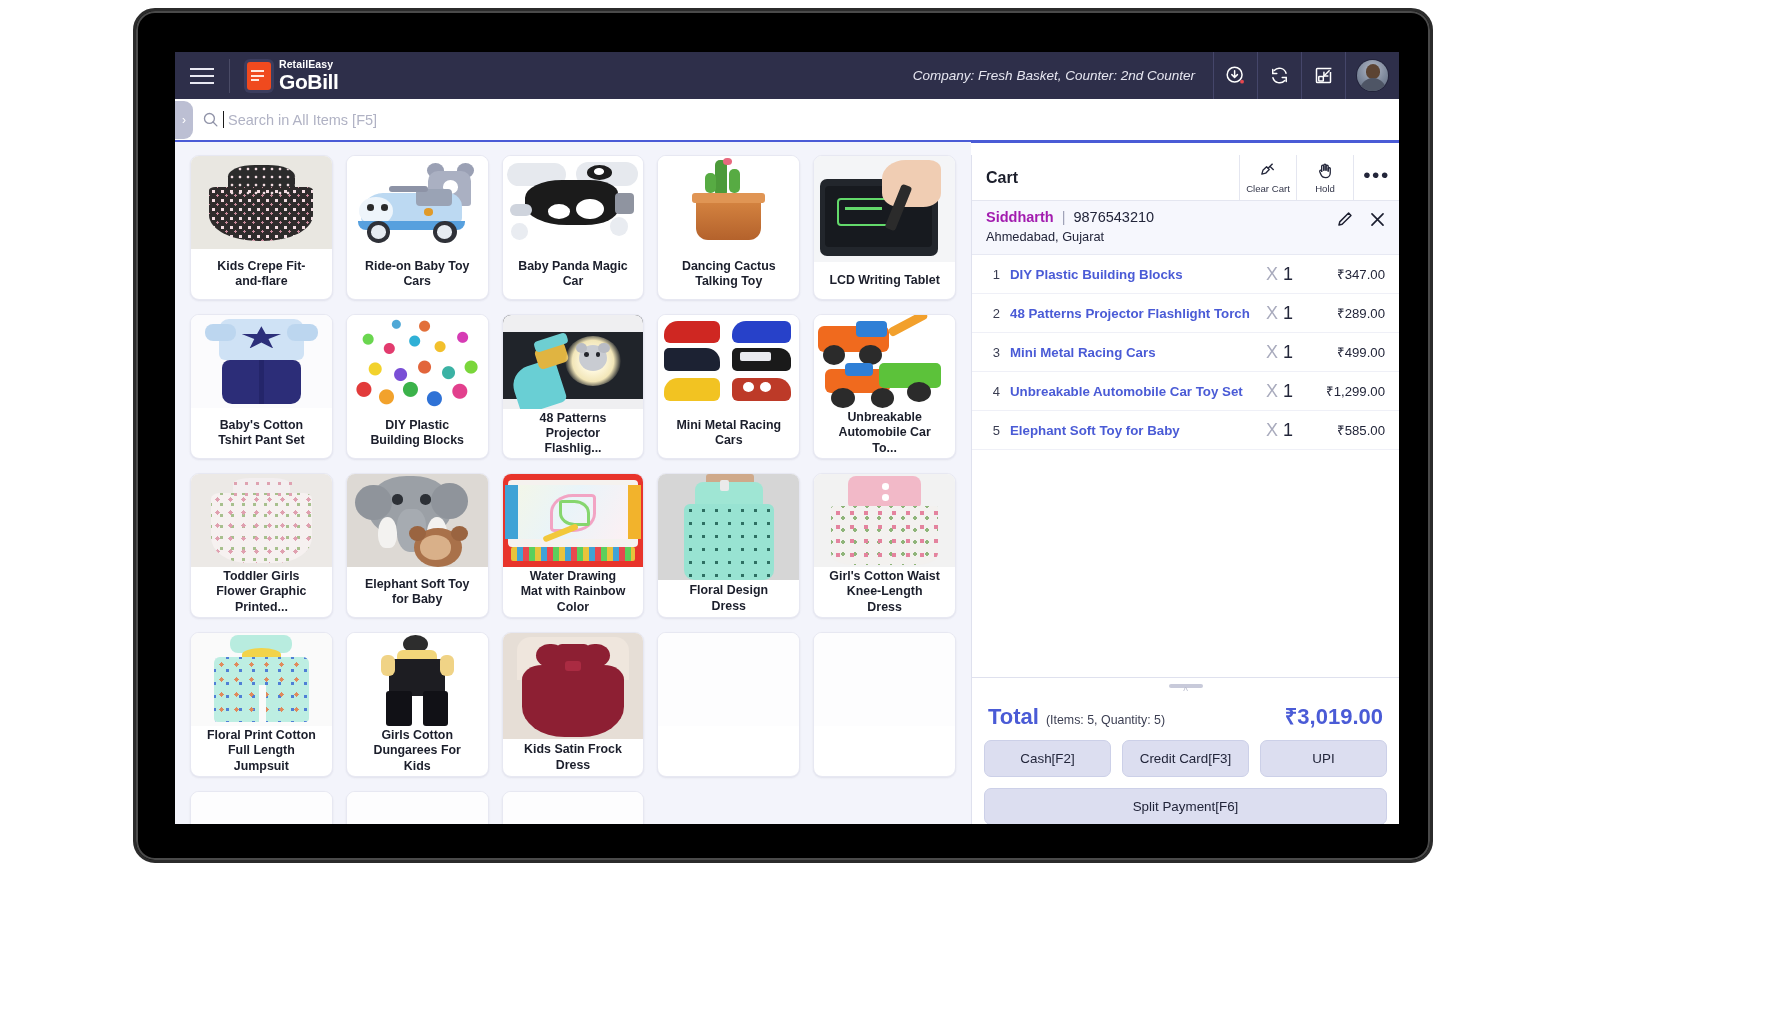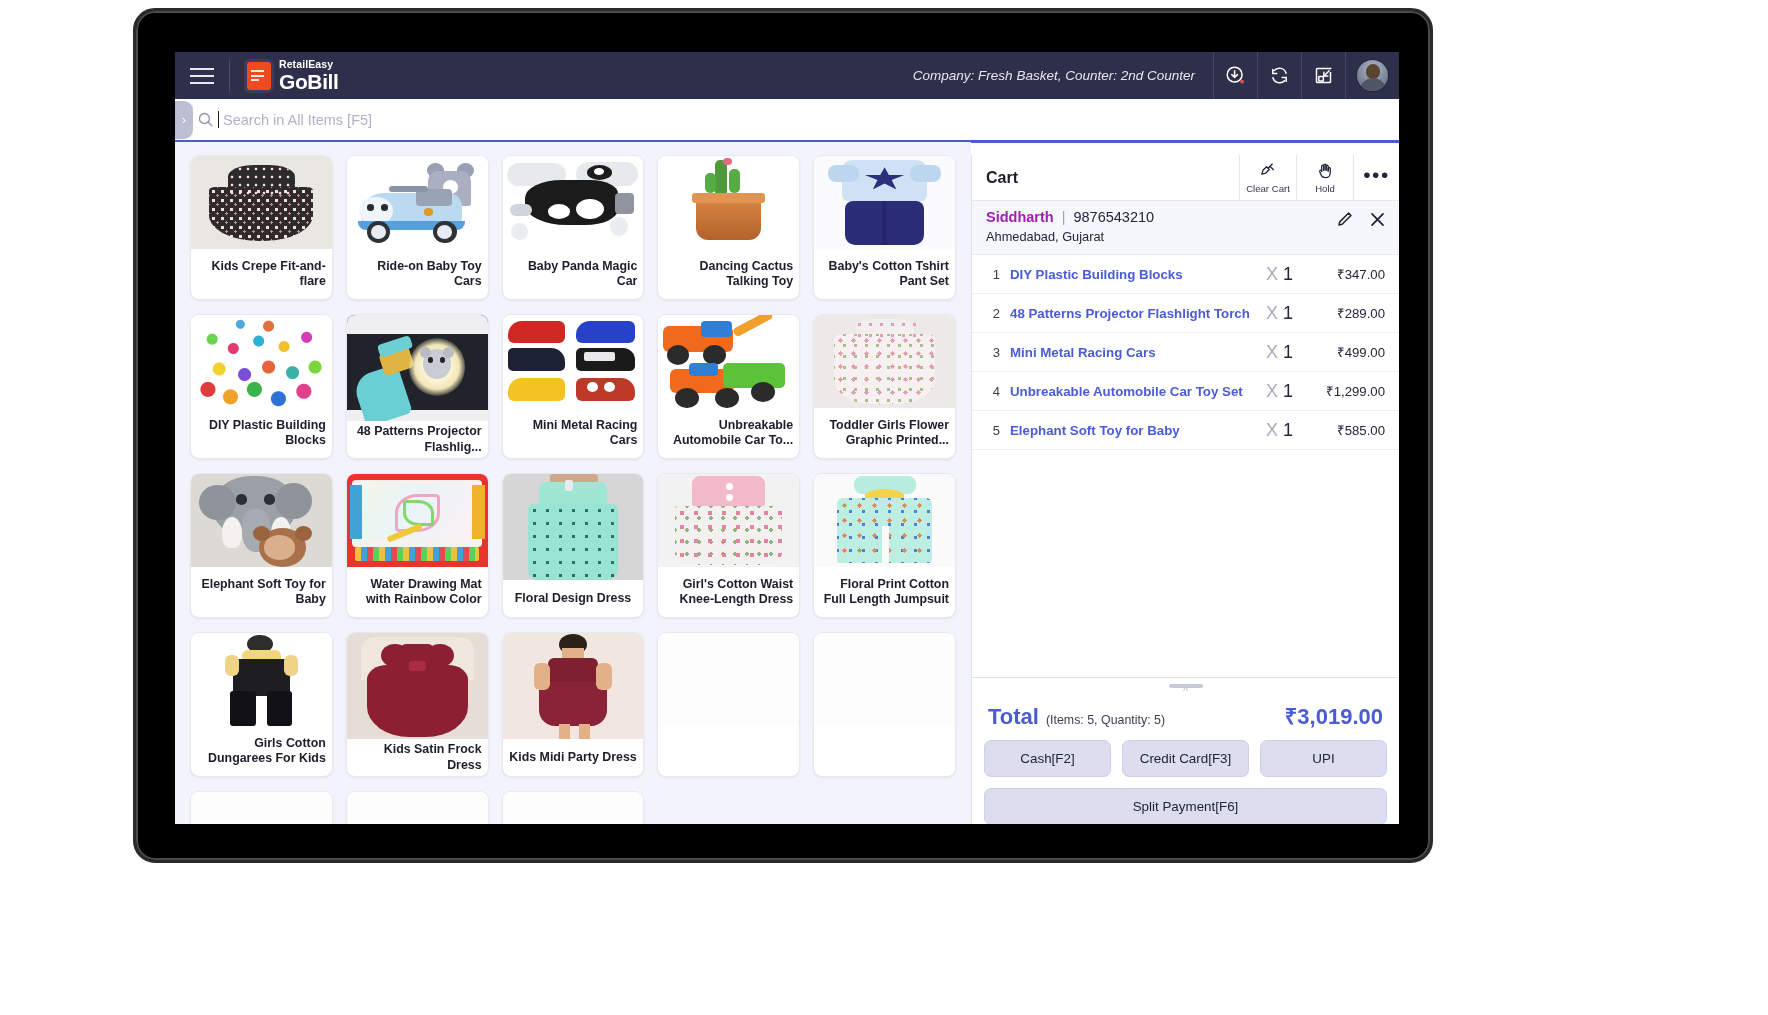--- a/index.html
+++ b/index.html
@@ -99,21 +99,21 @@
   }
   #sidebar-toggle {
     position: absolute; left: 0; top: 2px;
     width: 18px; height: 38px;
     background: #bcbfd3;
     border-radius: 0 9px 9px 0;
     display: flex; align-items: center; justify-content: center;
     color: #ffffff; font-size: 12px; cursor: pointer;
     z-index: 6;
   }
-  #search-wrap { display: flex; align-items: center; width: 100%; margin-left: 22px; }
+  #search-wrap { display: flex; align-items: center; padding-left: 27px; width: 100%; }
   .search-icon { color: #8d8fa5; margin-right: 4px; display:flex; }
   #search-caret { width:1px; height: 17px; background: #1a1a1a; margin-right: 4px; }
   #search-input {
     border: none; outline: none; font-size: 14.5px;
     color: #1f2430; width: 700px; background: transparent;
     font-family: "Liberation Sans", sans-serif;
   }
   #search-input::placeholder { color: #b0b2c4; }
 
   
@@ -138,22 +138,22 @@
     border: 1px solid #e7e8f2;
     box-shadow: 0 1px 2px rgba(40,42,80,.09);
     height: 145px;
     display: flex; flex-direction: column;
     overflow: hidden;
     cursor: pointer;
   }
   .card-img { height: 93px; width: 100%; position: relative; overflow: hidden; }
   .card-name {
     flex: 1; display: flex; align-items: center; justify-content: center;
-    text-align: right; font-size: 12.4px; font-weight: bold;
-    color: #1b1e2b; line-height: 1.22; padding: 2px 6px;
+    text-align: center; font-size: 12.4px; font-weight: bold;
+    color: #1b1e2b; line-height: 1.22; padding: 2px 15px;
   }
   .card.tall-img .card-img { height: 106px; }
 
   
   #cart-panel {
     width: 428px; height: 682px;
     background: #ffffff;
     border-left: 1px solid #dfe1ee;
     display: flex; flex-direction: column; margin-top: 13px;
   }
@@ -376,20 +376,33 @@
               <i style="left:50%;top:14%;width:8%;height:26%;background:#57ab43;border-radius:5px"></i>
               <i style="left:33%;top:18%;width:8%;height:22%;background:#57ab43;border-radius:5px"></i>
               <i style="left:46%;top:2%;width:6%;height:8%;background:#e8697f;border-radius:50%"></i>
               <i style="left:27%;top:42%;width:46%;height:48%;background:linear-gradient(#d98843,#b4622c);border-radius:4px 4px 12px 12px"></i>
               <i style="left:24%;top:40%;width:52%;height:11%;background:#e09554;border-radius:3px"></i>
             </div>
           </div>
           <div class="card-name">Dancing Cactus Talking Toy</div>
         </div>
 
+        <div class="card tall-img">
+          <div class="card-img">
+            <div class="ph" style="background:#f4f5f7">
+              <i style="left:4%;top:22%;width:84%;height:72%;background:#22262c;border-radius:7px"></i>
+              <i style="left:8%;top:28%;width:76%;height:58%;background:#171a1f;border-radius:4px"></i>
+              <i style="left:16%;top:40%;width:42%;height:26%;border:2px solid #63d96b;border-radius:4px;background:transparent"></i>
+              <i style="left:22%;top:48%;width:26%;height:3%;background:#63d96b"></i>
+              <i style="left:48%;top:4%;width:42%;height:44%;background:#f0cdb3;border-radius:40% 20% 30% 30%"></i>
+              <i style="left:56%;top:26%;width:8%;height:44%;background:#2b2b2b;transform:rotate(22deg);border-radius:3px"></i>
+            </div>
+          </div>
+          <div class="card-name">LCD Writing Tablet</div>
+        </div>
 
         <div class="card">
           <div class="card-img">
             <div class="ph" style="background:#fbfbfd">
               <i style="left:20%;top:4%;width:60%;height:44%;background:#cfe2f5;border-radius:10px 10px 6px 6px"></i>
               <i style="left:10%;top:10%;width:22%;height:18%;background:#bcd6ef;border-radius:8px"></i>
               <i style="left:68%;top:10%;width:22%;height:18%;background:#bcd6ef;border-radius:8px"></i>
               <i style="left:36%;top:12%;width:28%;height:24%;background:#2c2f7a;clip-path:polygon(50% 0,61% 35%,100% 35%,68% 58%,80% 100%,50% 73%,20% 100%,32% 58%,0 35%,39% 35%)"></i>
               <i style="left:22%;top:48%;width:56%;height:48%;background:#2c2d78;border-radius:8px 8px 10px 10px"></i>
               <i style="left:48%;top:48%;width:4%;height:48%;background:#24256a"></i>
@@ -594,35 +607,20 @@
               <i class="r" style="left:24%;top:10%;width:20%;height:22%;background:#8d1f33"></i>
               <i class="r" style="left:56%;top:10%;width:20%;height:22%;background:#8d1f33"></i>
               <i style="left:38%;top:10%;width:24%;height:26%;background:#8d1f33;border-radius:6px"></i>
               <i style="left:14%;top:30%;width:72%;height:68%;background:#8d1f33;border-radius:20% 20% 42% 42%"></i>
               <i style="left:44%;top:26%;width:12%;height:10%;background:#aa2b42;border-radius:3px"></i>
             </div>
           </div>
           <div class="card-name">Kids Satin Frock Dress</div>
         </div>
 
-        <div class="card tall-img">
-          <div class="card-img">
-            <div class="ph" style="background:#f2e7e0">
-              <i class="r" style="left:40%;top:1%;width:20%;height:20%;background:#2c2118"></i>
-              <i style="left:42%;top:14%;width:16%;height:16%;background:#e2b089"></i>
-              <i style="left:32%;top:24%;width:36%;height:32%;background:#7e1f32;border-radius:6px 6px 2px 2px"></i>
-              <i style="left:26%;top:46%;width:48%;height:42%;background:#8a2338;border-radius:4px 4px 16px 16px"></i>
-              <i style="left:22%;top:28%;width:12%;height:26%;background:#e2b089;border-radius:6px"></i>
-              <i style="left:66%;top:28%;width:12%;height:26%;background:#e2b089;border-radius:6px"></i>
-              <i style="left:40%;top:86%;width:8%;height:14%;background:#e2b089"></i>
-              <i style="left:54%;top:86%;width:8%;height:14%;background:#e2b089"></i>
-            </div>
-          </div>
-          <div class="card-name">Kids Midi Party Dress</div>
-        </div>
 
         <div class="card">
           <div class="card-img">
               <div class="ph" style="background:#fdfdfe"></div>
             </div>
 
         </div>
         <div class="card">
           <div class="card-img">
               <div class="ph" style="background:#fdfdfe"></div>

